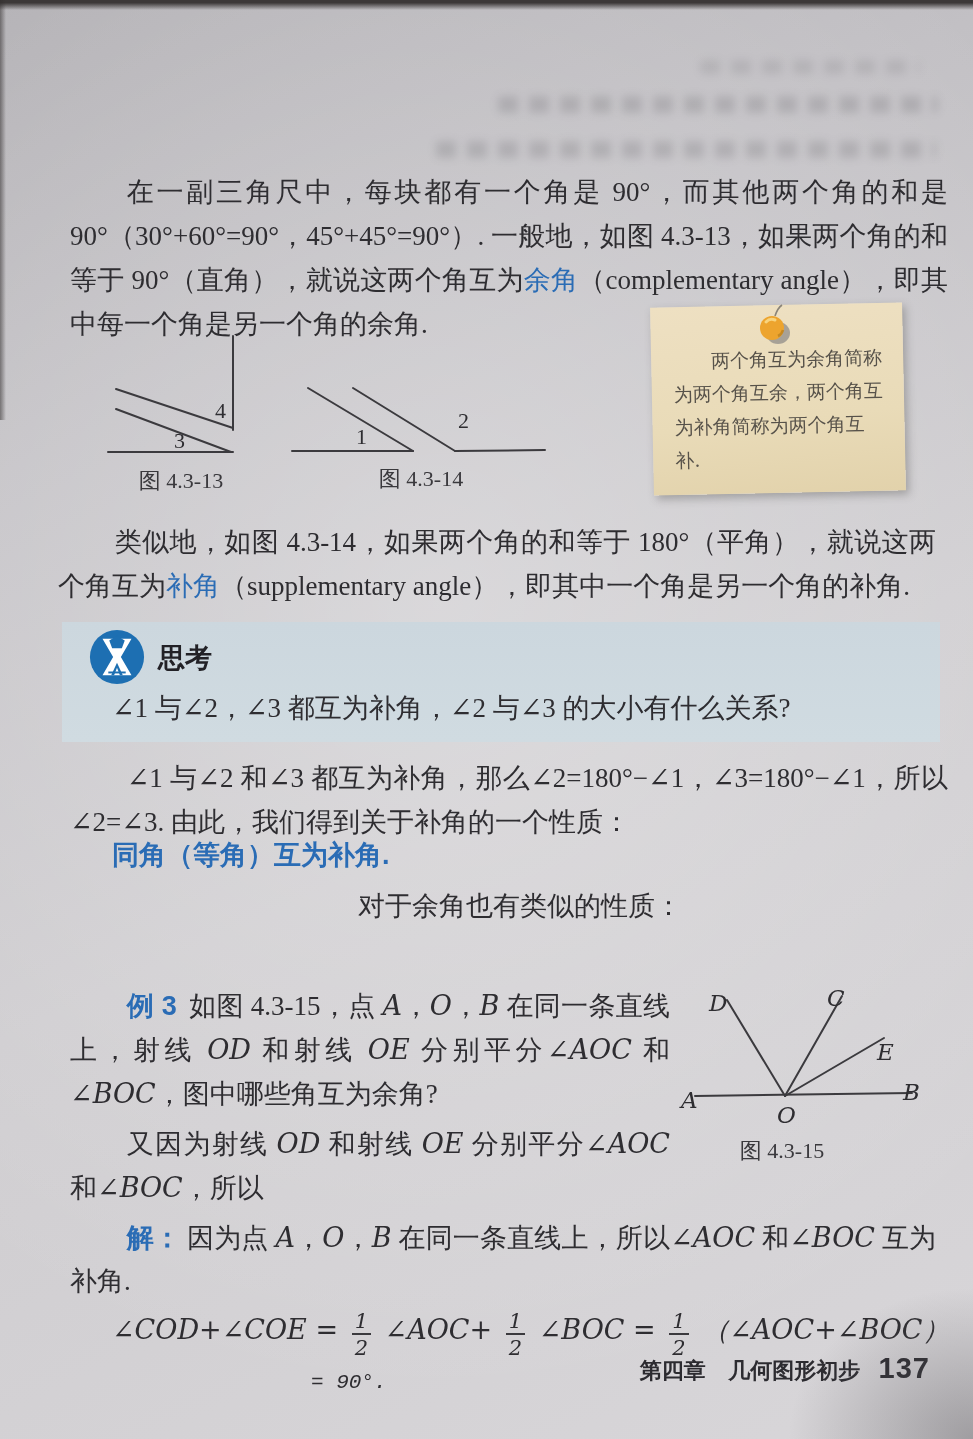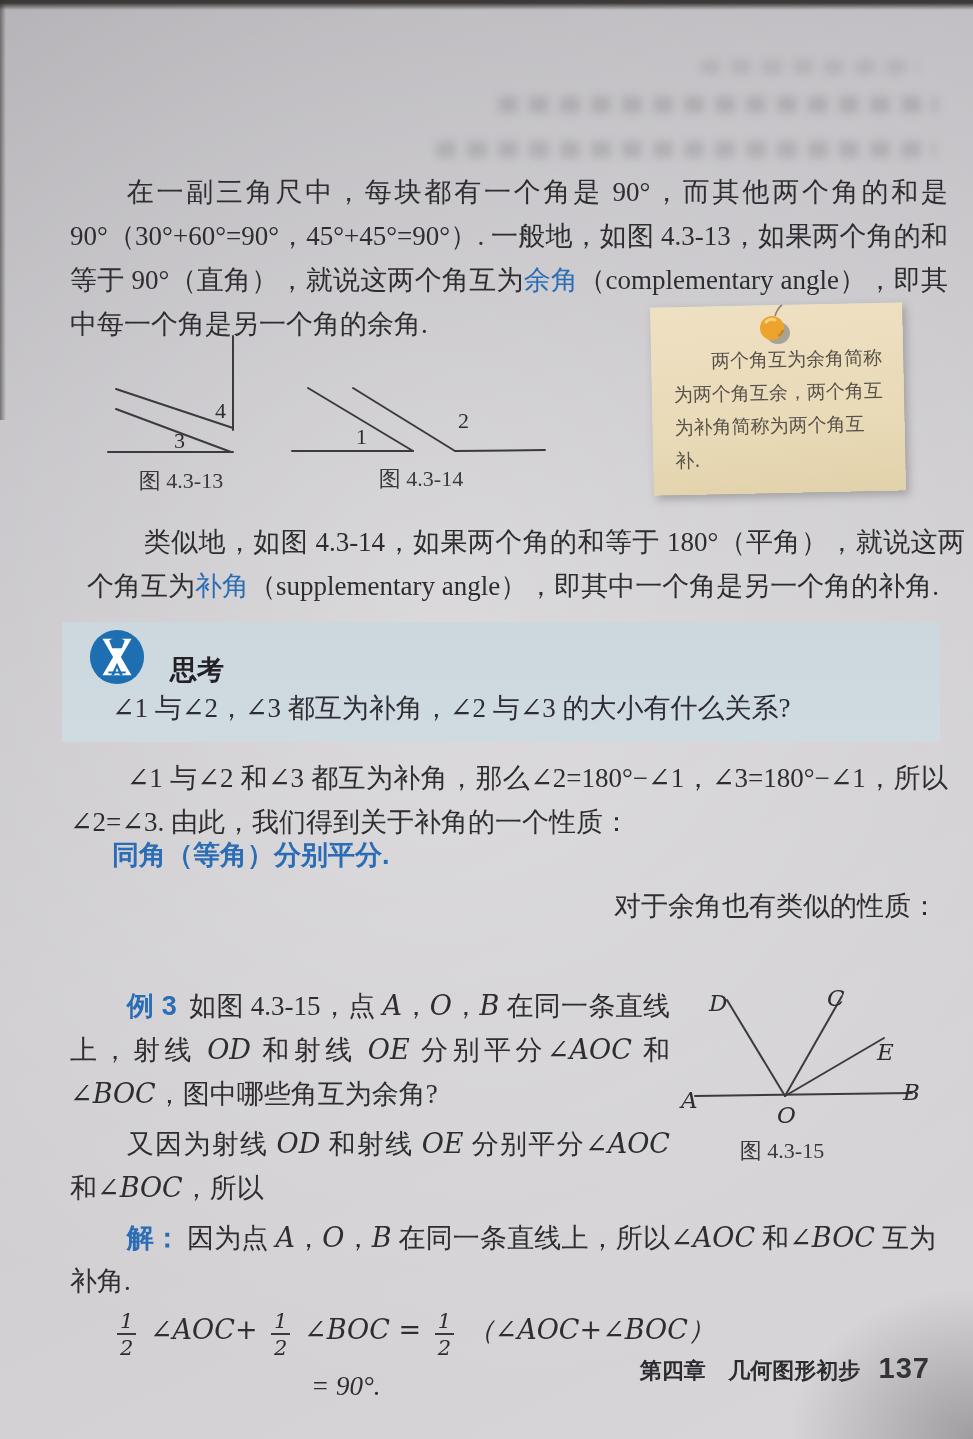--- a/index.html
+++ b/index.html
@@ -28,23 +28,23 @@
 
   .title{position:absolute;left:112px;top:108px;margin:0;
     font-family:"Liberation Sans","DejaVu Sans",sans-serif;
     font-size:31px;font-weight:bold;color:#232227;letter-spacing:1px;}
   .title .num{margin-right:26px;letter-spacing:3px;}
 
   .para{font-size:27px;line-height:44px;margin:6px;text-align:justify;}
   .indent{text-indent:2.1em;}
   .abs{position:absolute;}
   .p1{left:64px;top:164px;width:878px;}
-  .p2{left:81px;top:514px;width:878px;}
+  .p2{left:52px;top:514px;width:878px;}
   .p3{left:64px;top:750px;width:878px;}
-  .p4{left:112px;top:878px;width:820px;text-align:right;}
+  .p4{left:104px;top:878px;width:820px;text-align:center;}
 
   .blue{color:#2a6cb5;}
   .blue-bold{color:#2a6cb5;font-weight:bold;font-family:"Liberation Sans","DejaVu Sans",sans-serif;}
   .it{font-style:italic;font-family:"DejaVu Serif",serif;}
 
   .prop{position:absolute;left:112px;font-size:27px;line-height:34px;
     font-family:"Liberation Sans","DejaVu Sans",sans-serif;font-weight:bold;color:#2a6cb5;}
   .prop1{top:838px;}
   .prop2{top:918px;}
 
@@ -62,38 +62,38 @@
     transform:rotate(-1.2deg);
     box-shadow:3px 4px 8px rgba(70,68,66,.35);
     box-sizing:border-box;padding:38px 18px 10px 22px;}
   .note p{margin:0;font-size:19px;line-height:33px;color:#57524a;text-indent:2em;
     font-family:"DejaVu Serif","Liberation Serif",serif;}
   .pin{position:absolute;left:748px;top:302px;}
 
   .think{position:absolute;left:62px;top:622px;width:878px;height:120px;
     background:linear-gradient(180deg,#ccd7de 0%,#d0dbe1 100%);}
   .think-icon{position:absolute;left:26px;top:6px;}
-  .think-head{position:absolute;left:96px;top:18px;margin:12px;
+  .think-head{position:absolute;left:96px;top:18px;margin:0;
     font-family:Liberation Sans, sans-serif;
     font-size:27px;font-weight:bold;color:#222126;}
   .think-q{position:absolute;left:50px;top:66px;width:800px;font-size:27px;line-height:40px;margin:0;}
 
   .example{position:absolute;left:64px;top:978px;width:878px;}
   .fig15box{float:right;width:272px;height:178px;text-align:center;}
   .fig15box .caption{width:224px;}
   .example .para{line-height:43px;}
   .ex-label{margin-right:12px;}
   .sol-label{margin-right:6px;}
 
   .formula{margin:6px 0 0 48px;font-size:27px;font-style:italic;
     font-family:"DejaVu Serif",serif;white-space:nowrap;}
   .frac{display:inline-block;text-align:center;vertical-align:-16px;margin:0 5px;line-height:1;}
   .frac .num{display:block;font-size:21px;line-height:1.15;}
   .frac .den{display:block;font-size:21px;line-height:1.2;border-top:2px solid #3b3a3e;padding:1px 3px 0;}
-  .formula-l2{margin:10px 0 0 247px;font-size:27px;font-style:italic;font-family:Liberation Serif, serif;}
+  .formula-l2{margin:10px 0 0 247px;font-size:21px;font-style:italic;font-family:Liberation Mono, monospace;}
 
   .footer{position:absolute;left:0;top:1352px;width:930px;text-align:right;
     font-family:"Liberation Sans","DejaVu Sans",sans-serif;color:#2c2b30;}
   .f-ch,.f-sec{font-size:22px;font-weight:bold;}
   .f-sec{margin-left:18px;}
   .f-num{font-size:29px;font-weight:bold;margin-left:14px;letter-spacing:1px;}
 </style>
 </head>
 <body>
 
@@ -151,21 +151,21 @@
       <path d="M30,8 L38,13 L35,21 H25 L22,13 Z" fill="#1d6fb2"></path>
       <path d="M30,36 L24,49 H27 L30,41 L33,49 H36 Z" fill="#1d6fb2"></path>
       <path d="M21,46 H39" stroke="#1d6fb2" stroke-width="2"></path>
     </svg>
     <h3 class="think-head">思考</h3>
     <p class="think-q">∠1 与∠2，∠3 都互为补角，∠2 与∠3 的大小有什么关系?</p>
   </div>
 
   <p class="para indent abs p3">∠1 与∠2 和∠3 都互为补角，那么∠2=180°−∠1，∠3=180°−∠1，所以∠2=∠3. 由此，我们得到关于补角的一个性质：</p>
 
-  <div class="prop prop1">同角（等角）分别平分.</div>
+  <div class="prop prop1">同角（等角）互为补角.</div>
   <p class="para abs p4">对于余角也有类似的性质：</p>
 
   <div class="example">
     <div class="fig15box">
       <svg width="262" height="150" viewBox="0 0 262 150">
         <path class="figline" d="M20,118 L237,115"></path>
         <path class="figline" d="M110,118 L52,22"></path>
         <path class="figline" d="M110,118 L167,18"></path>
         <path class="figline" d="M110,118 L209,60"></path>
         <text class="figlabel-it" x="34" y="33">D</text>
@@ -178,20 +178,21 @@
       <div class="caption">图 4.3-15</div>
     </div>
 
     <p class="para indent"><span class="blue-bold ex-label">例 3</span><span><span>如图 4.3-15，点 </span><span class="it">A</span><span>，</span><span class="it">O</span><span>，</span><span class="it">B</span><span> 在同一条直线上，射线 </span><span class="it">OD</span><span> 和射线 </span><span class="it">OE</span><span> 分别平分∠</span><span class="it">AOC</span><span> 和∠</span><span class="it">BOC</span><span>，图中哪些角互为余角?</span></span></p>
 
     <p class="para indent"><span>又因为射线 </span><span class="it">OD</span><span> 和射线 </span><span class="it">OE</span><span> 分别平分∠</span><span class="it">AOC</span><span> 和∠</span><span class="it">BOC</span><span>，所以</span></p>
 
     <p class="para indent"><span class="blue-bold sol-label">解：</span><span><span>因为点 </span><span class="it">A</span><span>，</span><span class="it">O</span><span>，</span><span class="it">B</span><span> 在同一条直线上，所以∠</span><span class="it">AOC</span><span> 和∠</span><span class="it">BOC</span><span> 互为补角.</span></span></p>
 
     <div class="formula">
+      <span>∠COD+∠COE =</span>
       <span class="frac"><span class="num">1</span><span class="den">2</span></span>
       <span>∠AOC+</span>
       <span class="frac"><span class="num">1</span><span class="den">2</span></span>
       <span>∠BOC =</span>
       <span class="frac"><span class="num">1</span><span class="den">2</span></span>
       <span>（∠AOC+∠BOC）</span>
     </div>
     <div class="formula-l2">= 90°.</div>
   </div>
 

